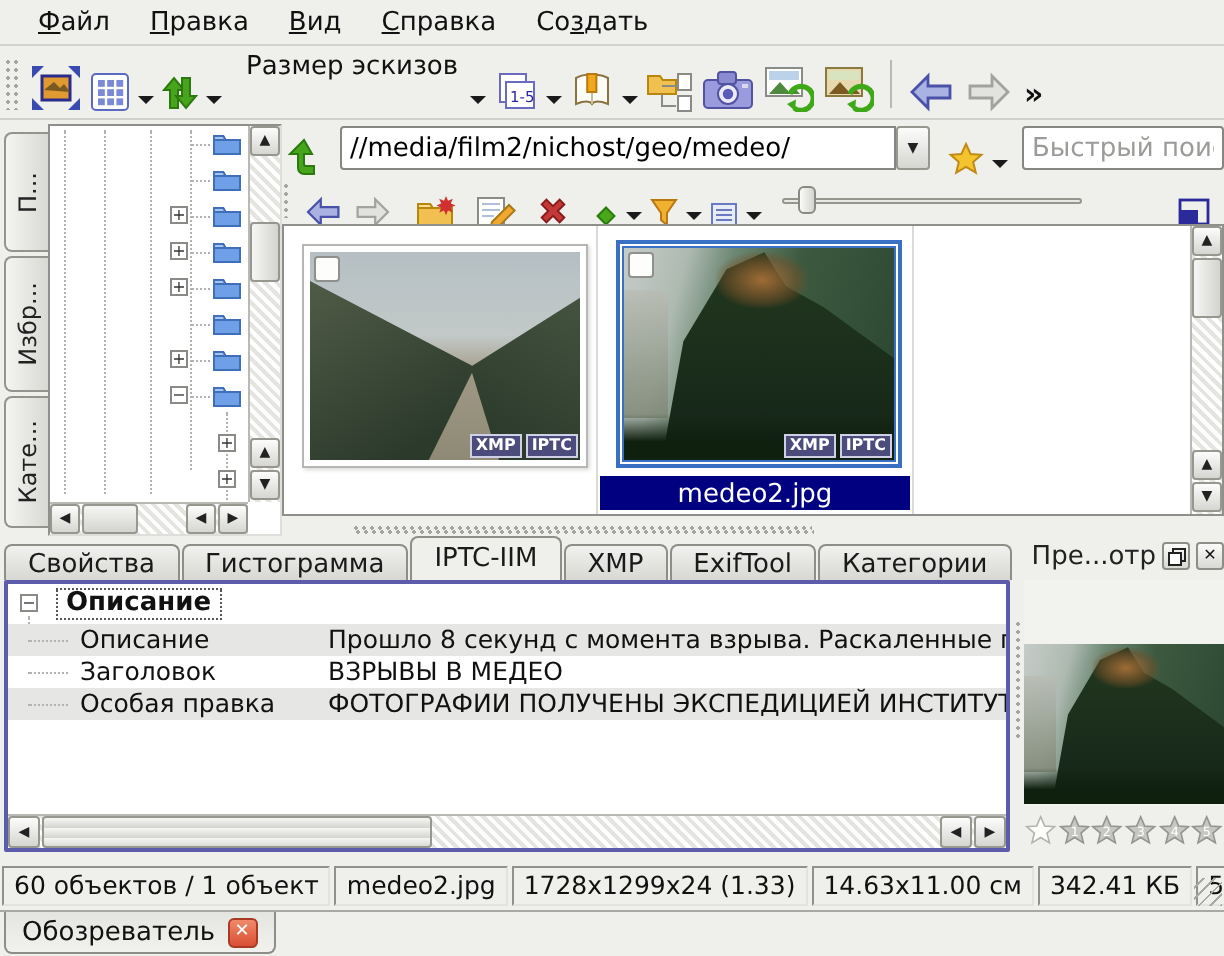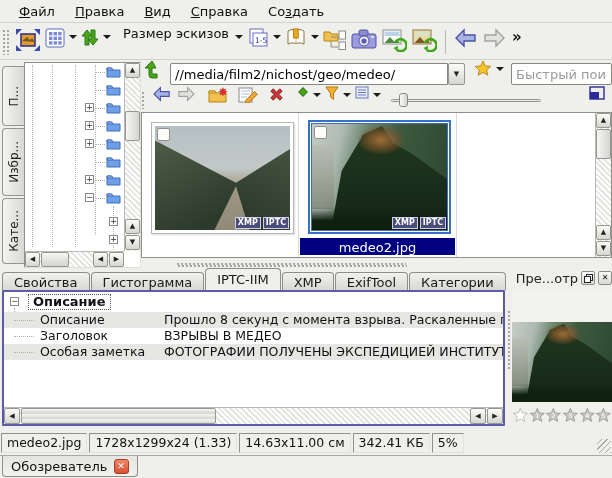--- a/index.html
+++ b/index.html
@@ -9,21 +9,21 @@
 
   
   .sunken { border:1px solid; border-color:#8f8f8b #dedeDA #dedeDA #8f8f8b; background:#fff; }
   .sb-btn { background:linear-gradient(#fcfcfb,#d5d5d1); border:1px solid #97978f; border-radius:2px;
             display:flex; align-items:center; justify-content:center; font-size:7px; line-height:1; color:#222; }
   .sb-thumb { background:linear-gradient(90deg,#f6f6f4,#d3d3cf); border:1px solid #97978f; border-radius:2px; }
   .sb-thumb.h { background:linear-gradient(#f6f6f4,#d3d3cf); }
   .sb-track { background-image:repeating-linear-gradient(45deg,#ffffff 0 2px,#e4e4e0 2px 4px); }
   .dots { background-image:radial-gradient(#a4a4a0 35%, transparent 36%); background-size:4px 4px; }
   .caret { width:0; height:0; border:4px solid transparent; border-top-color:#1a1a1a; margin-top:7px; }
-  .icon-btn { display:flex; align-items:flex-start; justify-content:center; height:28px; padding:0 2px; }
+  .icon-btn { display:flex; align-items:flex-end; justify-content:center; height:28px; padding:0 2px; }
 
   
   .menubar { position:absolute; left:0; top:0; width:612px; height:23px; display:flex; align-items:center;
              padding-left:10px; gap:2px; border-bottom:1px solid #d2d2ce; background:#efefec; }
   .menu-item { padding:2px 9px; white-space:nowrap; }
   .menu-item .u { text-decoration:underline; }
 
   
   .toolbar1 { position:absolute; left:0; top:24px; width:612px; height:36px; display:flex; align-items:center;
               border-bottom:1px solid #cfcfcb; background:#efefec; }
@@ -598,21 +598,21 @@
       <span class="lab">Описание</span>
       <span class="val">Прошло 8 секунд с момента взрыва. Раскаленные п</span>
     </div>
     <div class="iptc-row" style="top:36px; background:#fff;">
       <div class="conn" style="left:10px; top:8px; width:20px;"></div>
       <span class="lab">Заголовок</span>
       <span class="val">ВЗРЫВЫ В МЕДЕО</span>
     </div>
     <div class="iptc-row" style="top:52px; background:#e6e6e4;">
       <div class="conn" style="left:10px; top:8px; width:20px;"></div>
-      <span class="lab">Особая заметка</span>
+      <span class="lab">Особая правка</span>
       <span class="val">ФОТОГРАФИИ ПОЛУЧЕНЫ ЭКСПЕДИЦИЕЙ ИНСТИТУТА</span>
     </div>
 
     <div class="iptc-hsb sb-track">
       <div class="sb-btn" style="position:absolute; left:0; top:0; width:16px; height:16px;">◀</div>
       <div class="sb-thumb h dots" style="position:absolute; left:17px; top:0; width:195px; height:16px; background-size:5px 5px;"></div>
       <div class="sb-btn" style="position:absolute; right:17px; top:0; width:16px; height:16px;">◀</div>
       <div class="sb-btn" style="position:absolute; right:0; top:0; width:16px; height:16px;">▶</div>
     </div>
   </div>
@@ -663,20 +663,21 @@
           <text x="10.5" y="13.5" text-anchor="middle" font-size="8" fill="#fff" font-family="DejaVu Sans">4</text>
         </svg>
       <svg width="21" height="21" viewBox="0 0 21 21">
           <path d="M10.5 1.5 L13 7.3 19.3 7.8 14.5 11.8 16 18 10.5 14.6 5 18 6.5 11.8 1.7 7.8 8 7.3z" fill="#c6c6c2" stroke="#93938f"></path>
           <text x="10.5" y="13.5" text-anchor="middle" font-size="8" fill="#fff" font-family="DejaVu Sans">5</text>
         </svg>
     </div>
   </div>
 
   <div class="statusbar">
+    <div class="st-cell">60 объектов / 1 объект</div>
     <div class="st-cell">medeo2.jpg</div>
     <div class="st-cell">1728x1299x24 (1.33)</div>
     <div class="st-cell">14.63x11.00 см</div>
     <div class="st-cell">342.41 КБ</div>
     <div class="st-cell">5%</div>
     <div class="grip"></div>
   </div>
 
   <div class="taskbar">
     <div class="task-tab">

